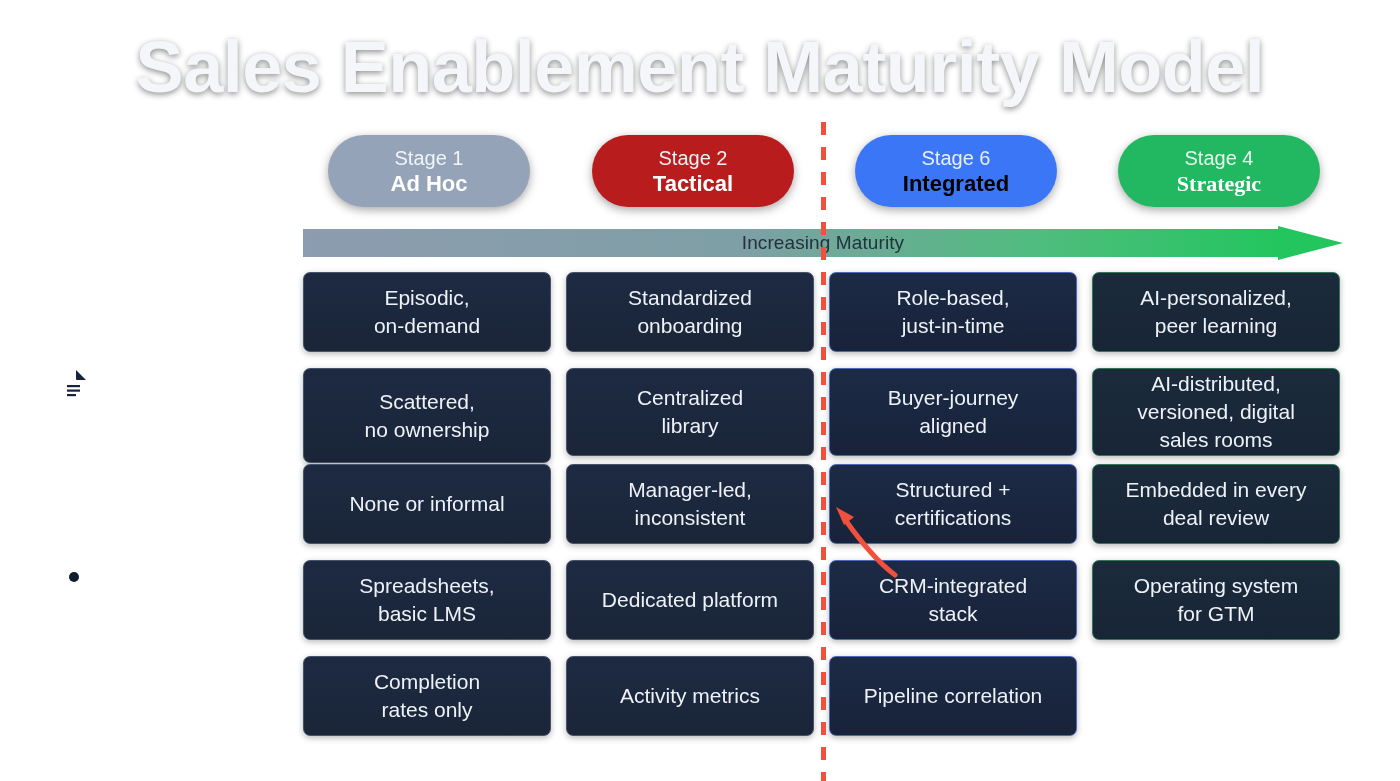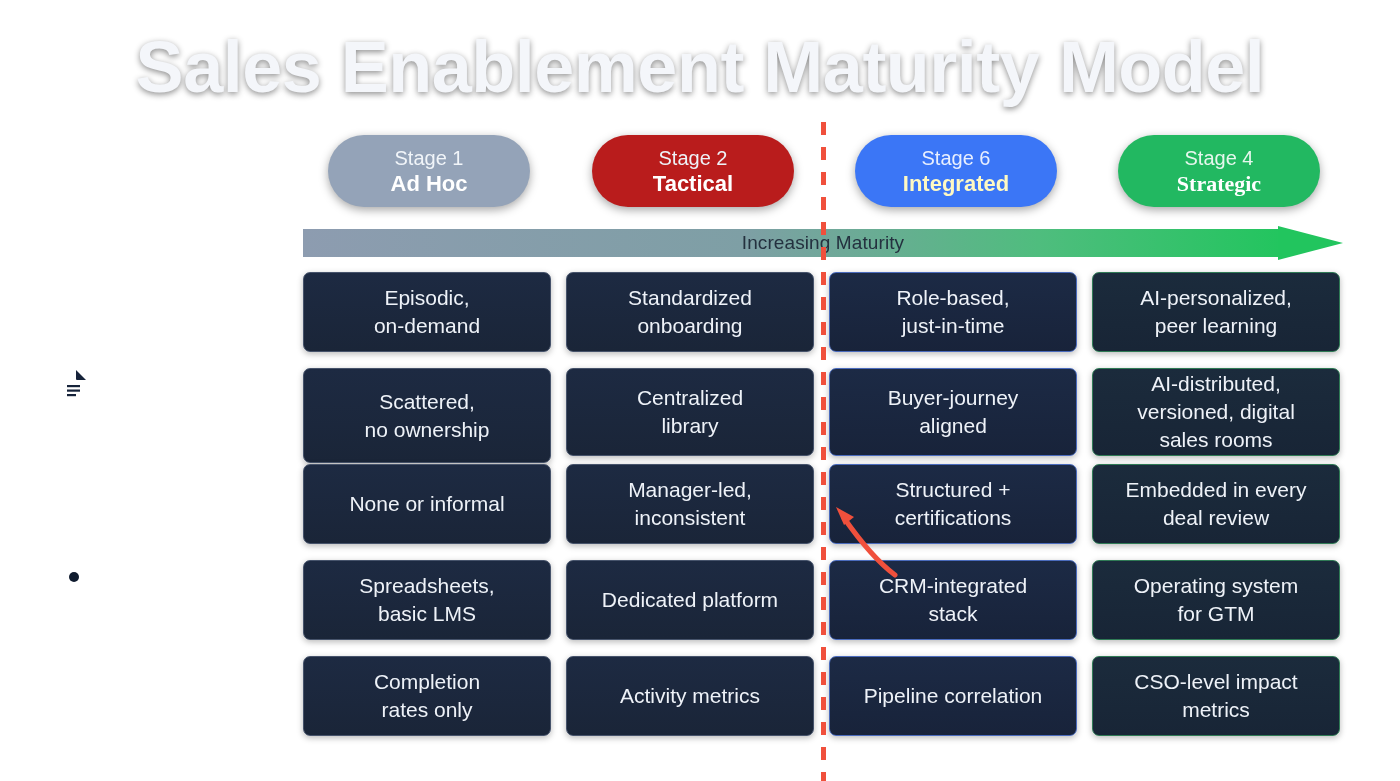--- a/index.html
+++ b/index.html
@@ -37,21 +37,21 @@
     display:flex; flex-direction:column; align-items:center; justify-content:center;
     box-shadow:0 3px 10px rgba(0,0,0,.35);
   }
   .pill .sname{ font-size:20px; line-height:24px; font-weight:400; }
   .pill .slabel{ font-size:22px; line-height:26px; font-weight:bold; margin-top:1px; }
   .pill-1{ left:328px; width:202px; background:#94a3b8; }
   .pill-1 .sname{ color:#f1f5f9; } .pill-1 .slabel{ color:#ffffff; }
   .pill-2{ left:592px; width:202px; background:#b91c1c; }
   .pill-2 .sname{ color:#eef2f7; } .pill-2 .slabel{ color:#ffffff; }
   .pill-3{ left:855px; width:202px; background:#3b76f6; }
-  .pill-3 .sname{ color:#e8effe; } .pill-3 .slabel{ color:#fef9c3; }
+  .pill-3 .sname{ color:#e8effe; } .pill-3 .slabel{ color:#000000; }
   .pill-4{ left:1118px; width:202px; background:#22b861; }
   .pill-4 .sname{ color:#e6f7ed; } .pill-4 .slabel{ color:#ffffff;font-family:Liberation Serif, serif; }
 
   
   .arrowbar{ position:absolute; left:303px; top:226px; width:1040px; height:34px; }
   .arrowbar svg{ display:block; }
   .arrowlabel{
     position:absolute; left:303px; top:231px; width:1040px; height:24px;
     text-align:center; font-size:19px; color:#24313f; font-weight:400;
     line-height:24px; letter-spacing:.1px;
@@ -254,23 +254,20 @@
     <div class="cells">
       <div class="cellwrap">
           <div class="card s1" style="height:80px;">Completion<br>rates only</div>
         </div>
       <div class="cellwrap">
           <div class="card s2" style="height:80px;">Activity metrics</div>
         </div>
       <div class="cellwrap">
           <div class="card s3" style="height:80px;">Pipeline correlation</div>
         </div>
-      <div class="cellwrap">
-          <div class="card s4" style="height:80px;">CSO-level impact<br>metrics</div>
-        </div>
     </div>
   </div>
 
 </div>
 
 <div class="callout">
   <svg width="130" height="110" viewBox="0 0 130 110">
     <path d="M75 95 C 55 80, 38 58, 24 38" stroke="#f0503c" stroke-width="5" fill="none" stroke-linecap="round"></path>
     <polygon points="16,27 34,37 24,45" fill="#f0503c"></polygon>
   </svg>

